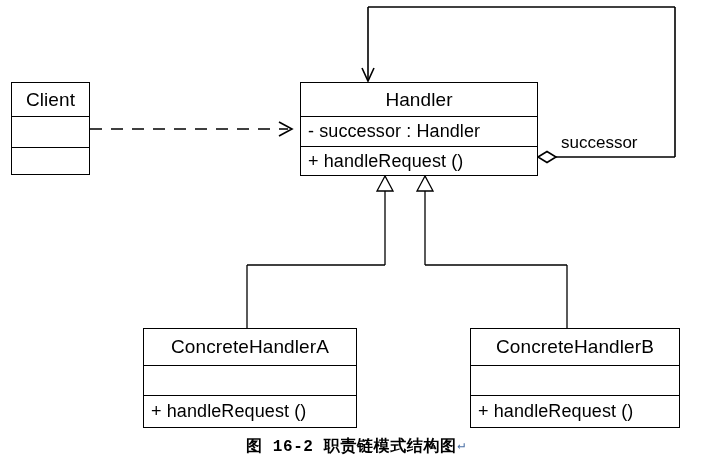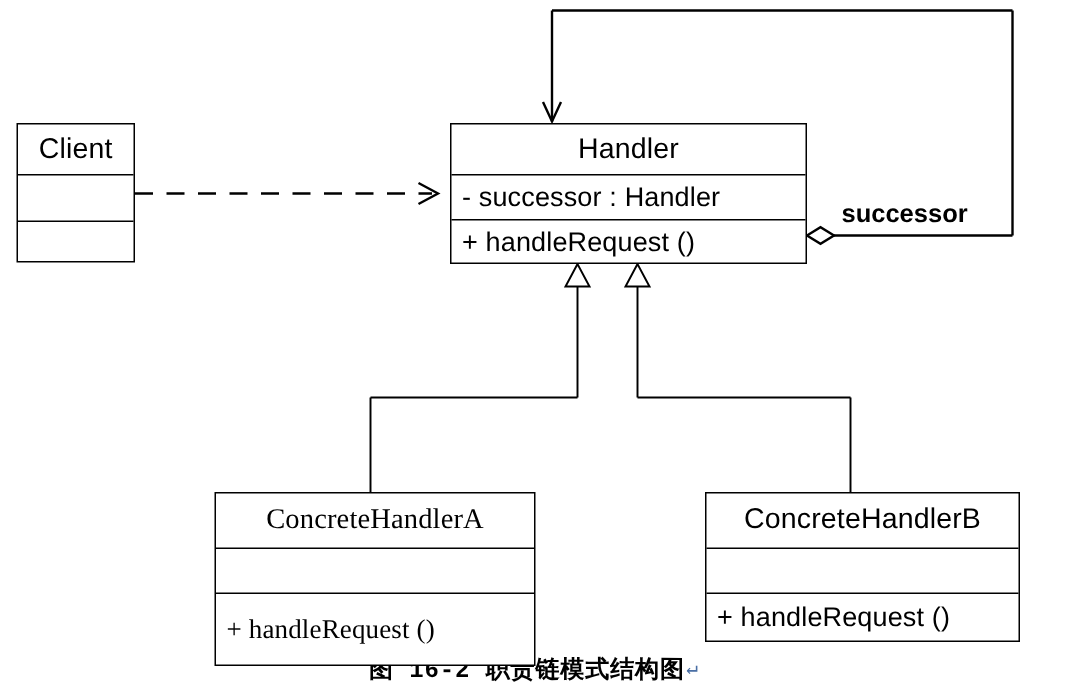--- a/index.html
+++ b/index.html
@@ -77,22 +77,21 @@
   }
   #class-handler .c1 { height: 33px; }
   #class-handler .c2 { height: 30px; }
   #class-handler .c3 { flex: 1 1 auto; }
 
   
   #class-concrete-a {
     left: 143px;
     top: 328px;
     width: 214px;
-    height: 116px;
-    font-family: Liberation Serif, serif;
+    height: 100px;
   }
   
   #class-concrete-b {
     left: 470px;
     top: 328px;
     width: 210px;
     height: 100px;
   }
   #class-concrete-a .c1,
   #class-concrete-b .c1 { height: 36px; }
@@ -114,21 +113,20 @@
   
   #successor-label {
     position: absolute;
     left: 560px;
     top: 133px;
     font-size: 17px;
     white-space: nowrap;
     z-index: 6;
     background: #ffffff;
     padding: 0 1px;
-    font-weight: bold;
   }
 
   
   #figure-caption {
     position: absolute;
     left: 0;
     top: 436px;
     width: 712px;
     text-align: center;
     font-family: Liberation Mono, monospace;

